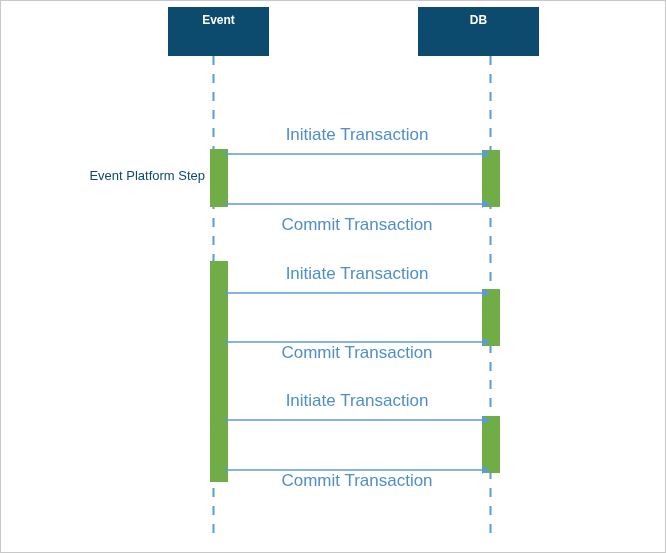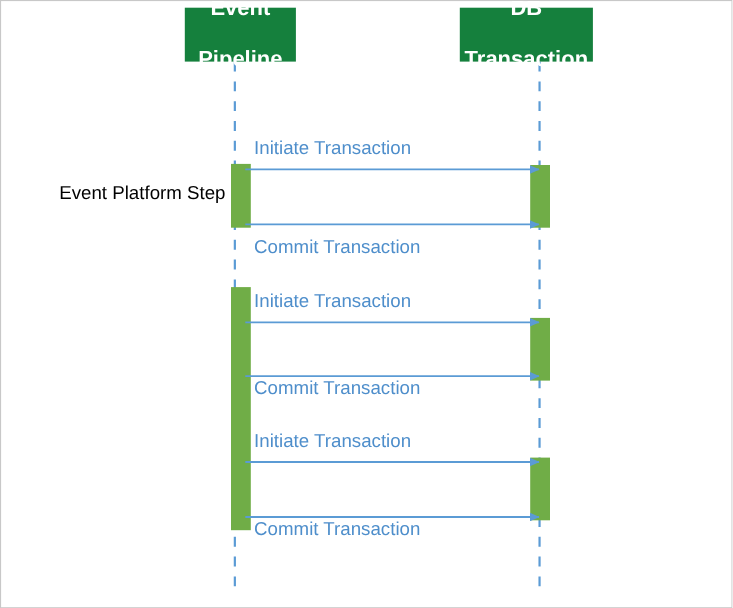--- a/index.html
+++ b/index.html
@@ -23,49 +23,50 @@
   #svg-layer {
     position: absolute;
     left: 0;
     top: 0;
     width: 666px;
     height: 553px;
   }
   
   .participant-box {
     position: absolute;
-    background: #15803d;
+    background: #0c4a6e;
     color: #ffffff;
     font-weight: bold;
-    font-size: 20px;
+    font-size: 12px;
     line-height: 23px;
     text-align: center;
     display: flex;
     align-items: center;
     justify-content: center;
     box-sizing: border-box;
     padding: 2px 4px;
   }
   .participant-box span {
     display: block;
     width: 100%;
   }
   
   .msg-label {
     position: absolute;
     color: #4E8ECB;
     font-size: 17px;
     line-height: 21px;
     white-space: nowrap;
+    text-align: center;
   }
   
   .side-label {
     position: absolute;
-    color: #000000;
-    font-size: 17px;
+    color: #0c4a6e;
+    font-size: 13px;
     line-height: 25px;
     text-align: right;
     white-space: nowrap;
   }
 </style>
 </head>
 <body>
 
 <div id="canvas">
 
@@ -93,25 +94,25 @@
     <line x1="222" y1="292" x2="489" y2="292" stroke="#5B9BD5" stroke-width="1.6" marker-end="url(#arrowhead)"></line>
 
     <line x1="222" y1="341" x2="489" y2="341" stroke="#5B9BD5" stroke-width="1.6" marker-end="url(#arrowhead)"></line>
 
     <line x1="222" y1="419" x2="489" y2="419" stroke="#5B9BD5" stroke-width="1.6" marker-end="url(#arrowhead)"></line>
 
     <line x1="222" y1="469" x2="489" y2="469" stroke="#5B9BD5" stroke-width="1.6" marker-end="url(#arrowhead)"></line>
   </svg>
 
   <div class="participant-box" style="left:167px; top:6px; width:101px; height:49px;">
-    <span><span>Event</span><br><span>Pipeline</span></span>
+    <span><span>Event</span><br></span>
   </div>
 
   <div class="participant-box" style="left:417px; top:6px; width:121px; height:49px;">
-    <span><span>DB</span><br><span>Transaction</span></span>
+    <span><span>DB</span><br></span>
   </div>
 
   <div class="side-label" style="left:4px; top:162px; width:200px;">
     <div>Event Platform Step</div>
   </div>
 
 
   <div class="msg-label" style="left:230px; top:123px; width:252px;">Initiate Transaction</div>
 
   <div class="msg-label" style="left:230px; top:213px; width:252px;">Commit Transaction</div>

